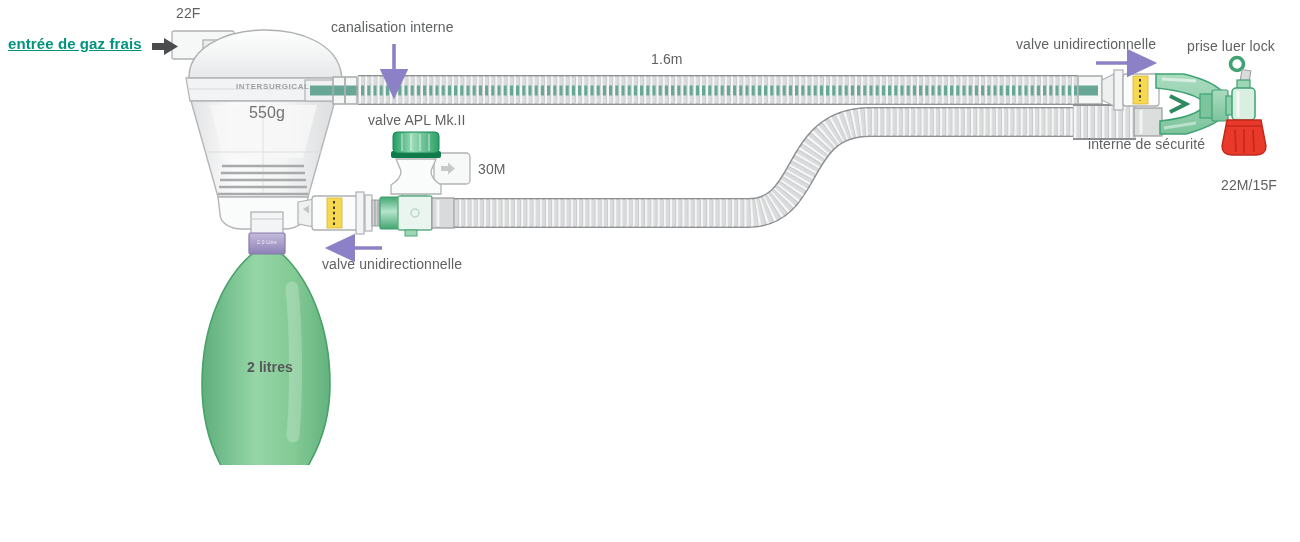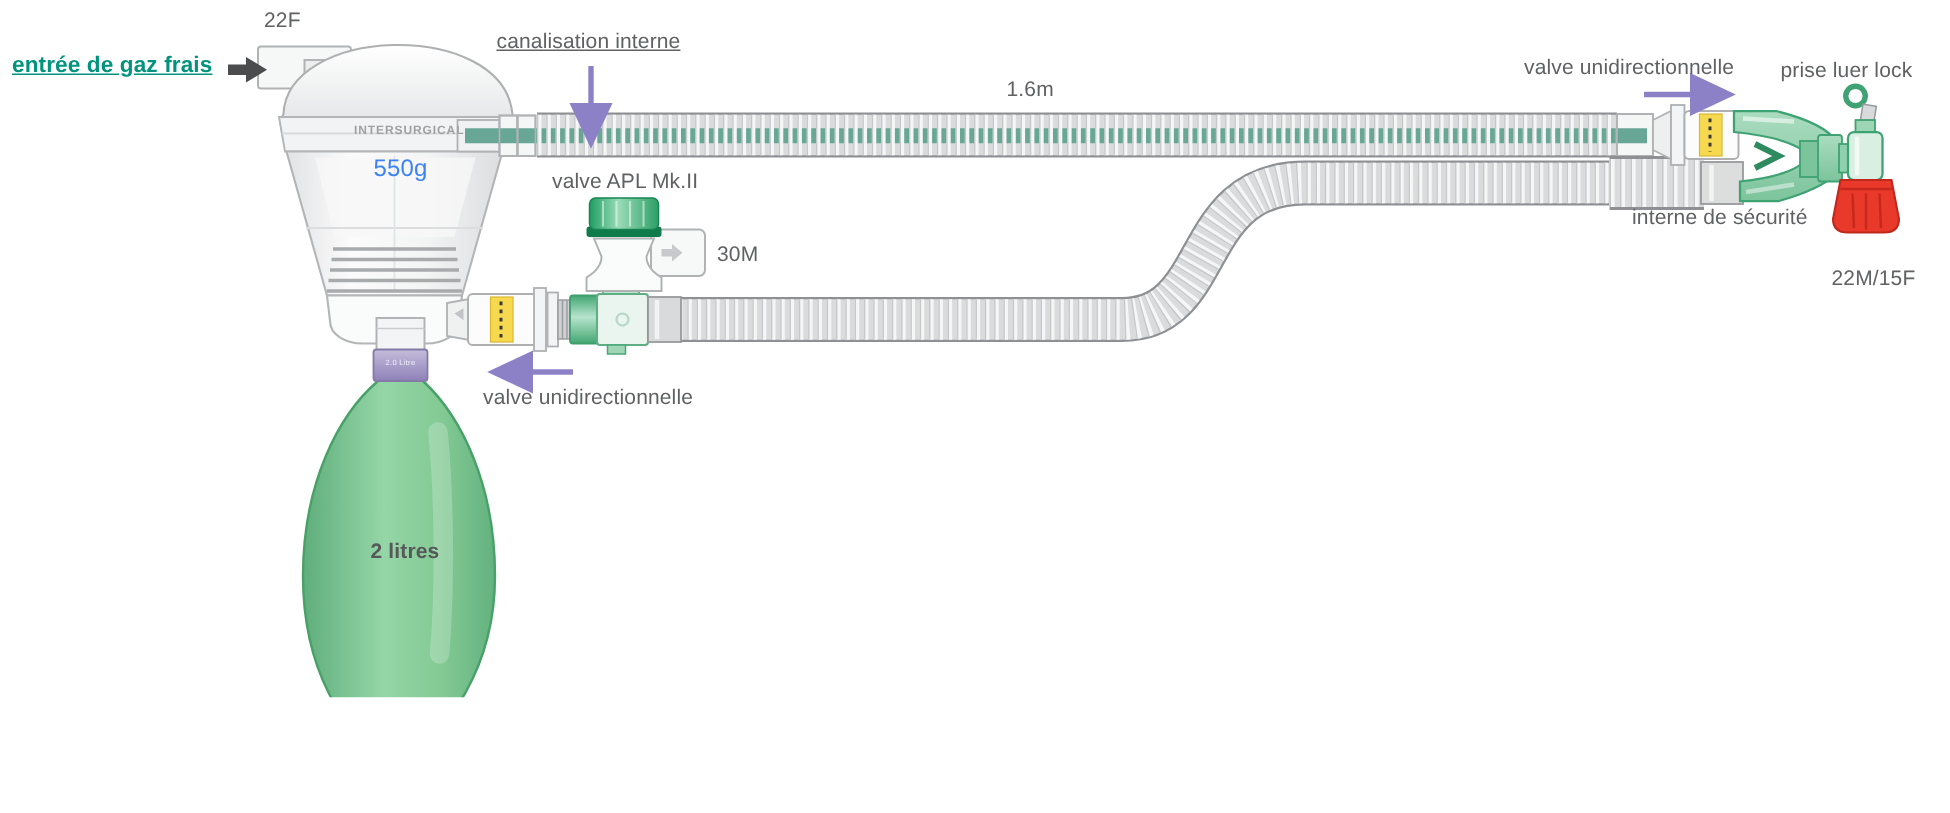--- a/index.html
+++ b/index.html
@@ -7,21 +7,21 @@
     position:relative;width:1300px;height:465px;background:#ffffff;
     font-family:"Liberation Sans", sans-serif;overflow:hidden;
   }
   .stage svg{position:absolute;left:0;top:0;}
   .lbl{
     position:absolute;color:#5f6163;font-size:14px;line-height:1.1;
     white-space:nowrap;letter-spacing:0.1px;
   }
   .lbl-green{color:#00947e;font-weight:bold;font-size:15px;text-decoration:underline;}
   .lbl-brand{font-size:8px;font-weight:bold;letter-spacing:0.6px;color:#9fa1a4;}
-  .lbl-weight{font-size:16px;color:#3b82f6;}
+  .lbl-weight{font-size:16px;color:#737373;}
   .lbl-collar{font-size:5px;color:#f2eefb;width:38px;text-align:center;letter-spacing:0.2px;}
   .lbl-on-bag{color:#56585a;font-weight:bold;}
 </style>
 </head>
 <body>
 
 <div class="stage">
 
 <svg width="1300" height="542" viewBox="0 0 1300 542">
   <defs>
@@ -208,24 +208,24 @@
   </g>
 
   <line x1="394" y1="44" x2="394" y2="92" stroke="#8c81c6" stroke-width="3.6" marker-end="url(#ah)"></line>
   <line x1="382" y1="248" x2="332" y2="248" stroke="#8c81c6" stroke-width="3.6" marker-end="url(#ah)"></line>
   <line x1="1096" y1="63" x2="1150" y2="63" stroke="#8c81c6" stroke-width="3.6" marker-end="url(#ah)"></line>
   <path d="M152,43 h12 v-5 l14,8.5 l-14,8.5 v-5 h-12 z" fill="#4a4c4e"></path>
 </svg>
 
 <div class="lbl" style="left:176px;top:6px;">22F</div>
 <div class="lbl lbl-green" style="left:8px;top:36px;">entrée de gaz frais</div>
-<div class="lbl" style="left:331px;top:20px;text-decoration:underline;">canalisation interne</div>
+<div class="lbl" style="left:331px;top:20px;">canalisation interne</div>
 <div class="lbl" style="left:368px;top:113px;">valve APL Mk.II</div>
 <div class="lbl" style="left:478px;top:162px;text-align:center;">30M</div>
-<div class="lbl" style="left:671px;top:52px;">1.6m</div>
+<div class="lbl" style="left:651px;top:52px;">1.6m</div>
 <div class="lbl" style="left:1016px;top:37px;">valve unidirectionnelle</div>
 <div class="lbl" style="left:1187px;top:39px;">prise luer lock</div>
 <div class="lbl" style="left:1088px;top:137px;">interne de sécurité</div>
 <div class="lbl" style="left:1221px;top:178px;">22M/15F</div>
 <div class="lbl" style="left:322px;top:257px;">valve unidirectionnelle</div>
 <div class="lbl lbl-on-bag" style="left:247px;top:360px;">2 litres</div>
 <div class="lbl lbl-brand" style="left:236px;top:83px;">INTERSURGICAL</div>
 <div class="lbl lbl-weight" style="left:249px;top:104px;">550g</div>
 <div class="lbl lbl-collar" style="left:248px;top:240px;">2.0 Litre</div>
 

